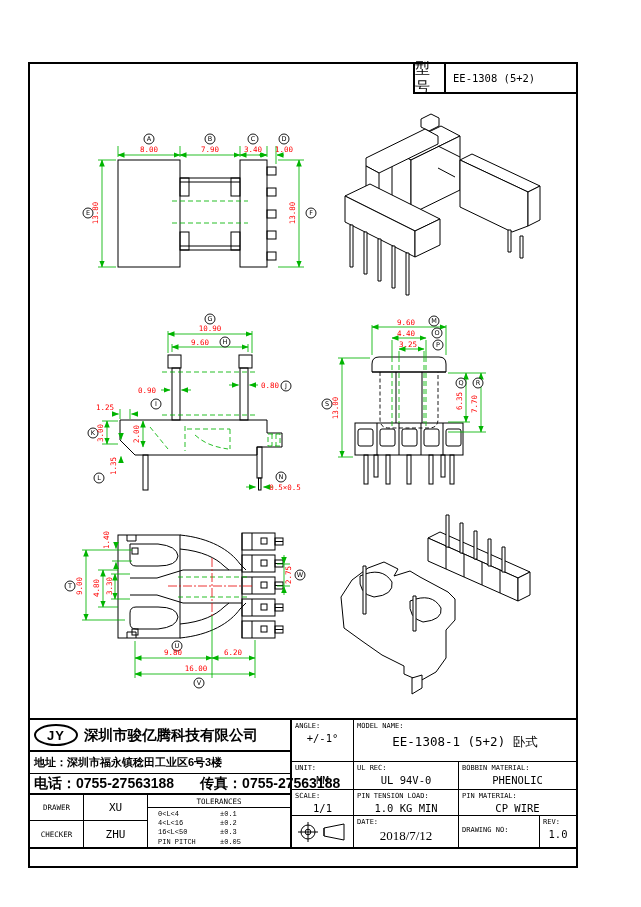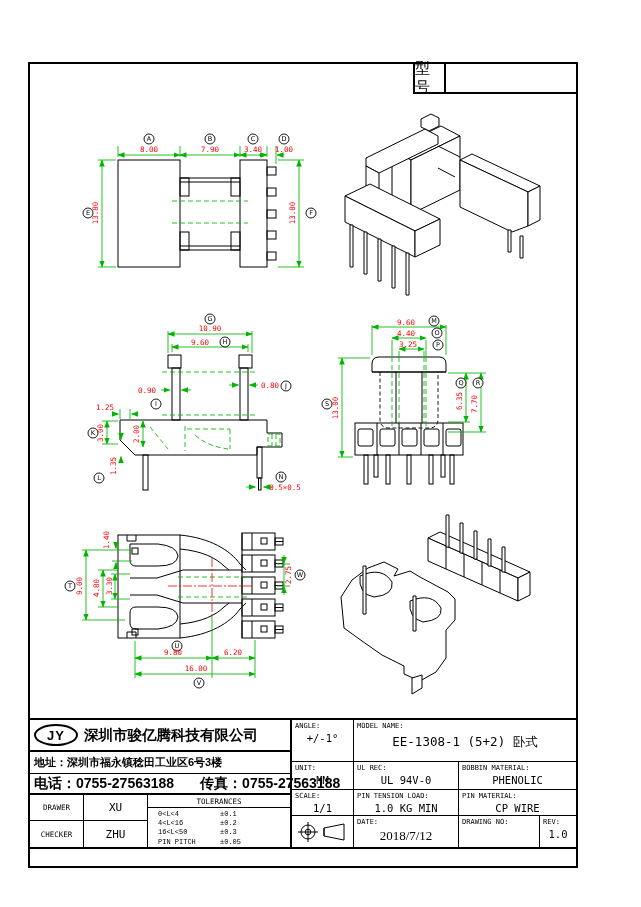--- a/index.html
+++ b/index.html
@@ -54,20 +54,21 @@
   .sym-cell{display:flex;align-items:center;justify-content:center}
 </style>
 </head>
 <body>
 
 <div class="page">
   <div class="frame"></div>
 
   <div class="model-box">
     <span class="m-lbl">型号</span>
+    <span class="m-val">EE-1308 (5+2)</span>
   </div>
 
   <svg class="drawing" width="550" height="656" viewBox="28 62 550 656">
     <defs>
       <marker id="ae" markerWidth="8" markerHeight="8" refX="6.5" refY="4" orient="auto" markerUnits="userSpaceOnUse">
           <path d="M0,1.2L7,4L0,6.8Z" fill="#00b400"></path>
         </marker>
       <marker id="as" markerWidth="8" markerHeight="8" refX="0.5" refY="4" orient="auto" markerUnits="userSpaceOnUse">
           <path d="M7,1.2L0,4L7,6.8Z" fill="#00b400"></path>
         </marker>
@@ -426,21 +427,21 @@
             <circle cx="11" cy="11" r="2.8" class="k"></circle>
             <path class="k" d="M1,11H21 M11,1V21"></path>
             <path class="k" d="M27,7L47,3V19L27,15Z M27,7V15"></path>
           </svg>
         </div>
         <div class="tbr-cell">
             <span class="l">DATE:</span>
             <span class="v v-date">2018/7/12</span>
           </div>
         <div class="tbr-cell">
-            <span class="l" style="">DRAWING NO:</span>
+            <span class="l" style="margin-top:8px">DRAWING NO:</span>
           </div>
         <div class="tbr-cell">
             <span class="l">REV:</span>
             <span class="v">1.0</span>
           </div>
       </div>
     </div>
   </div>
 </div>
 

